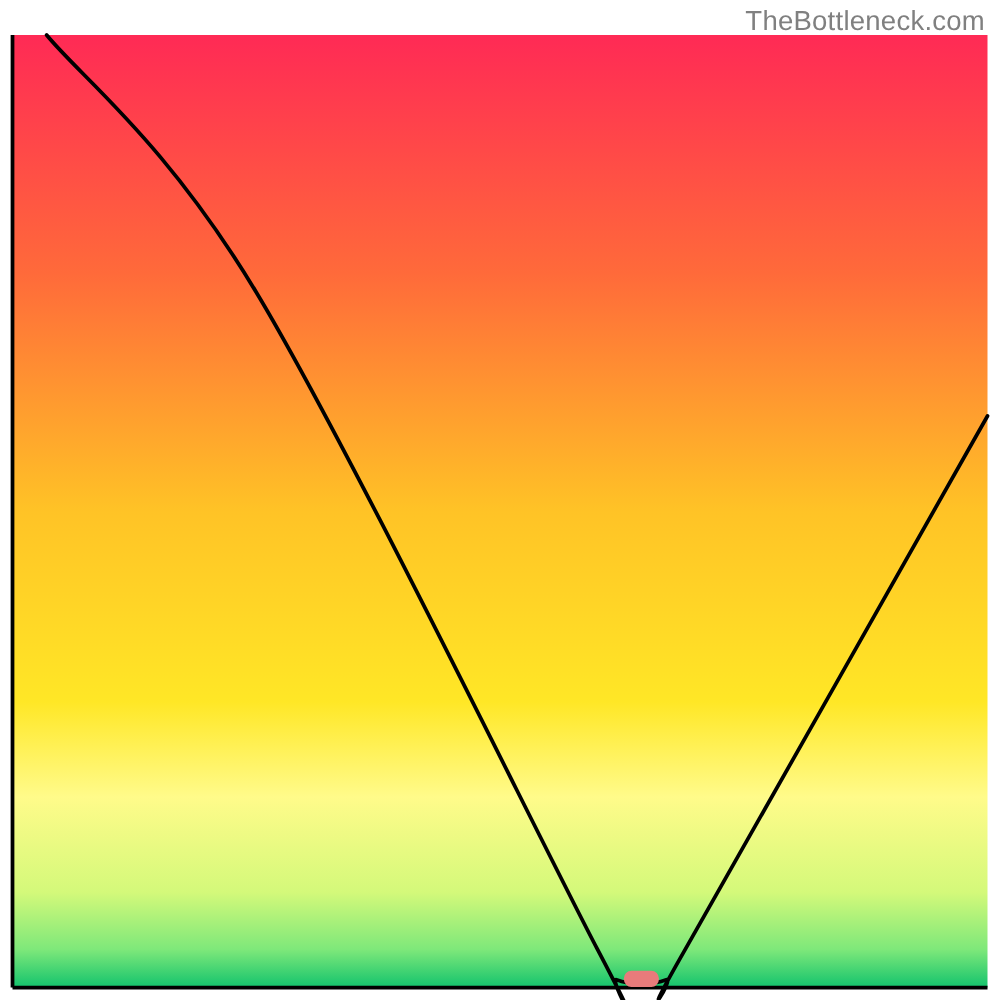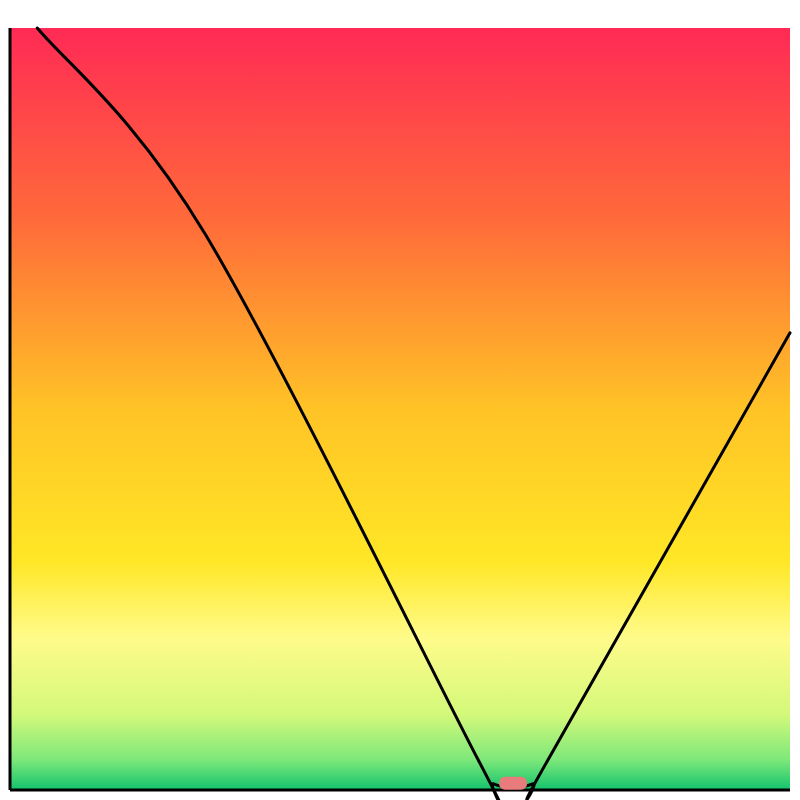--- a/index.html
+++ b/index.html
@@ -26,20 +26,21 @@
     letter-spacing: 0.2px;
   }
   svg {
     display: block;
   }
 </style>
 </head>
 <body>
 
 <div class="chart-container">
+  <div class="watermark">TheBottleneck.com</div>
   <svg id="chart-svg" width="800" height="800" viewBox="0 0 800 800">
     <defs>
       <linearGradient id="bg-grad" x1="0" y1="0" x2="0" y2="1">
           <stop offset="0.00%" stop-color="#ff2a55"></stop>
           <stop offset="25.00%" stop-color="#ff6a3a"></stop>
           <stop offset="50.00%" stop-color="#ffc326"></stop>
           <stop offset="70.00%" stop-color="#ffe726"></stop>
           <stop offset="80.00%" stop-color="#fffb8a"></stop>
           <stop offset="90.00%" stop-color="#d4f97a"></stop>
           <stop offset="96.00%" stop-color="#7ee87a"></stop>

